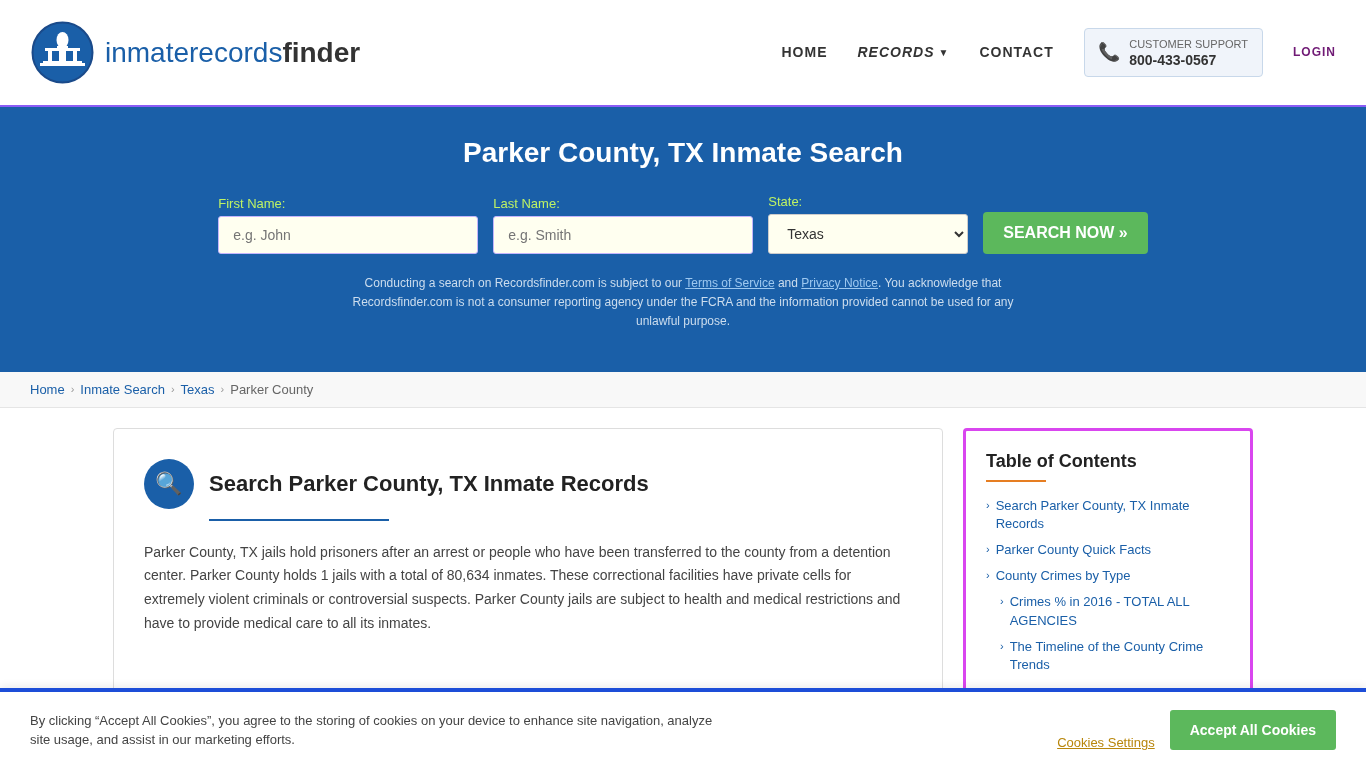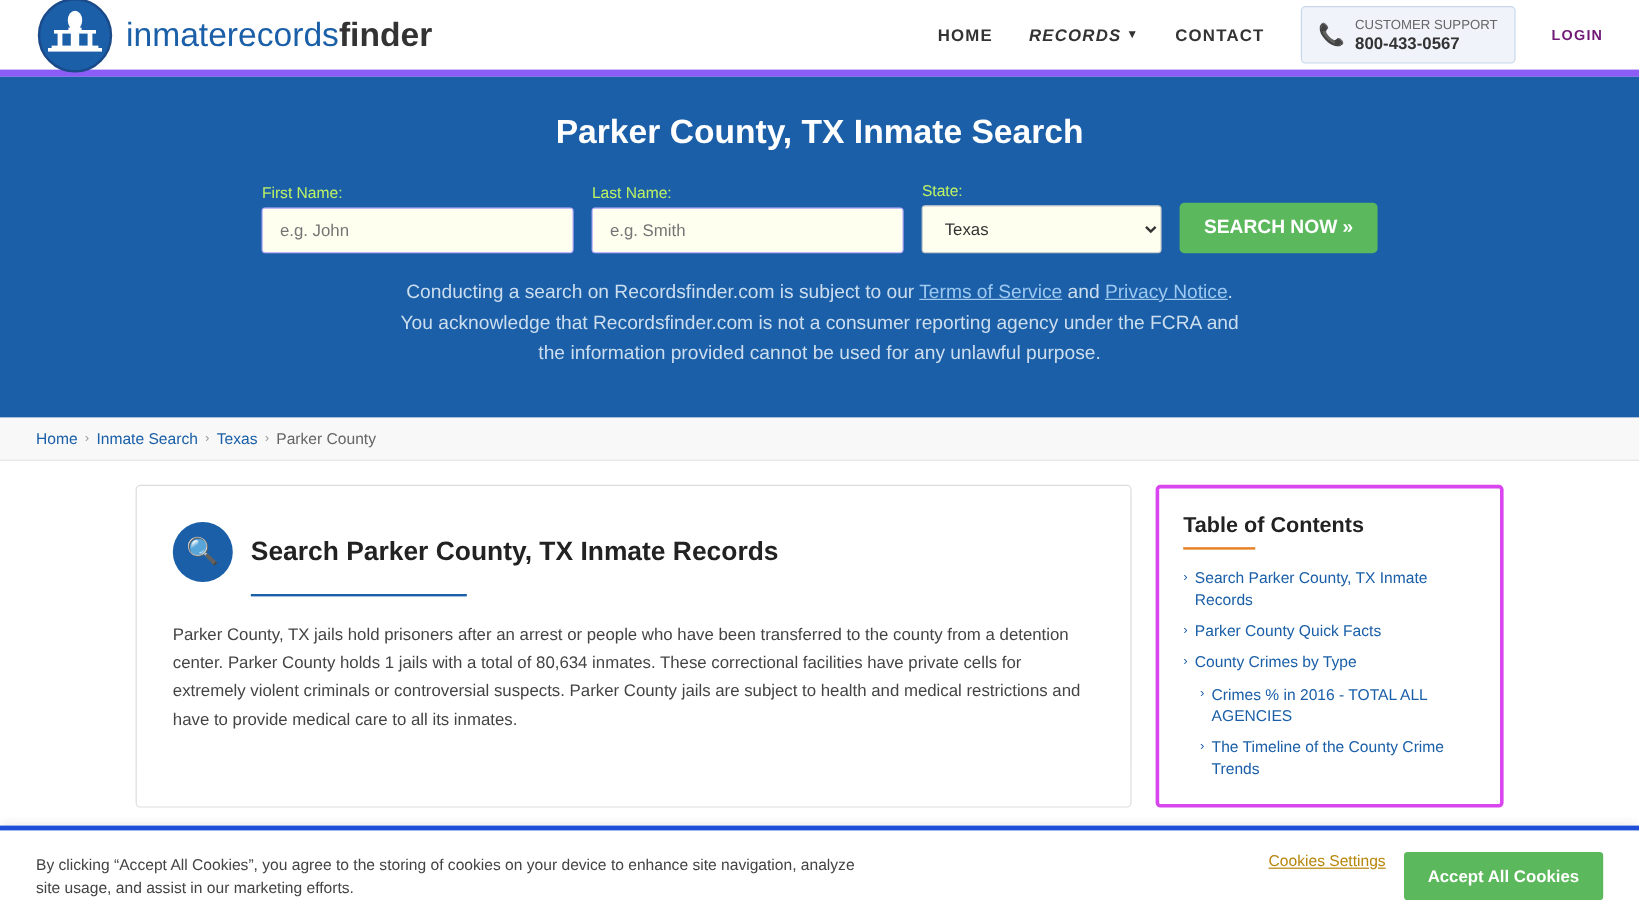--- a/index.html
+++ b/index.html
@@ -5,22 +5,22 @@
     * { box-sizing: border-box; margin: 0; padding: 0; }
     body { font-family: Arial, sans-serif; font-size: 14px; color: #333; background: #fff; }
 
     
     .header {
       display: flex;
       align-items: center;
       justify-content: space-between;
       padding: 10px 30px;
       background: #fff;
-      border-bottom: 6px solid #8b5cf6;
-      height: 64px;
+      border-bottom: 2px solid #8b5cf6;
+      height: 107px;
     }
     .logo-area {
       display: flex;
       align-items: center;
       gap: 10px;
     }
     .logo-icon {
       width: 65px;
       height: 65px;
     }
@@ -145,21 +145,21 @@
       padding: 11px 20px;
       font-size: 16px;
       font-weight: bold;
       border-radius: 4px;
       cursor: pointer;
       white-space: nowrap;
       height: 42px;
     }
     .hero-disclaimer {
       color: #cde;
-      font-size: 16px;
+      font-size: 12px;
       max-width: 700px;
       margin: 0 auto;
       line-height: 1.6;
     }
     .hero-disclaimer a {
       color: #9dc8f0;
     }
 
     
     .breadcrumb {
@@ -301,21 +301,21 @@
       box-shadow: 0 -2px 8px rgba(0,0,0,0.08);
     }
     .cookie-text {
       font-size: 13px;
       color: #444;
       line-height: 1.5;
       max-width: 700px;
     }
     .cookie-actions {
       display: flex;
-      align-items: flex-start;
+      align-items: flex-end;
       gap: 15px;
       flex-shrink: 0;
     }
     .cookies-settings-btn {
       color: #b8860b;
       background: none;
       border: none;
       font-size: 13px;
       cursor: pointer;
       text-decoration: underline;

